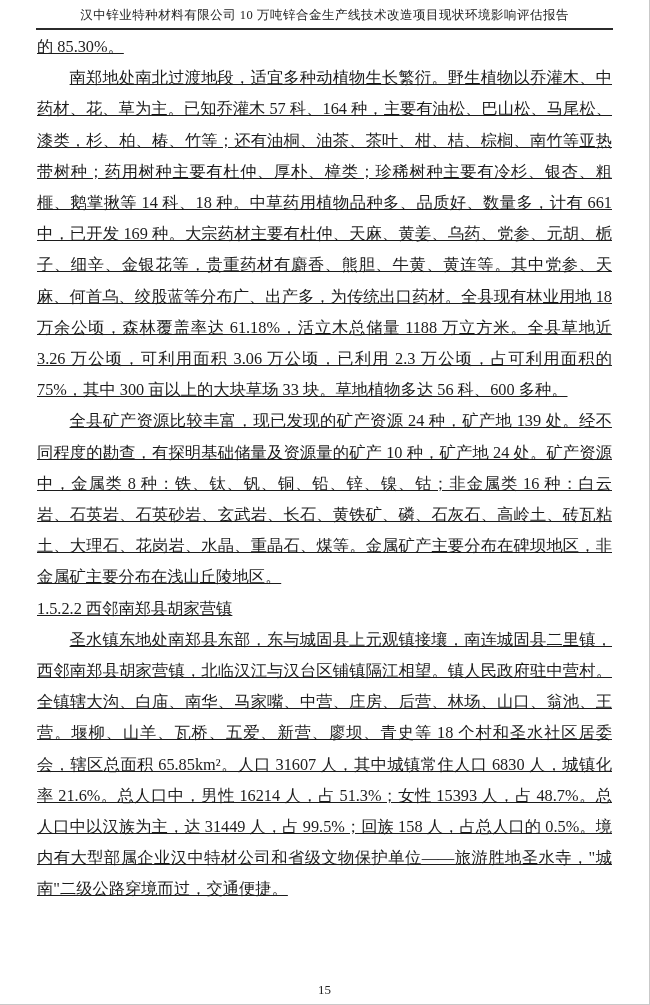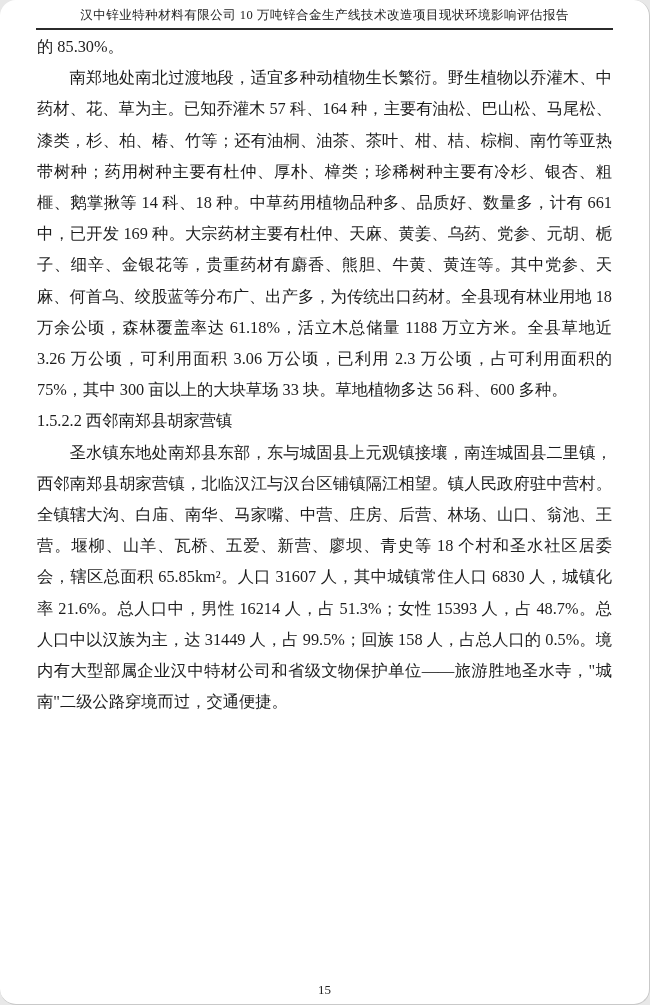--- a/index.html
+++ b/index.html
@@ -12,21 +12,20 @@
     width: 650px;
     height: 1005px;
     margin: 0;
     background: #ffffff;
     font-family: "Liberation Serif", "DejaVu Serif", serif;
     color: #1c1c1c;
     overflow: hidden;
     box-sizing: border-box;
     border-right: 1px solid #c9c9c9;
     border-bottom: 1px solid #c9c9c9;
-    border-radius: 16px;
   }
   .page-header {
     margin: 7px 36px 0 36px;
     text-align: center;
     font-size: 12.5px;
     line-height: 16px;
     letter-spacing: 0.5px;
     padding-bottom: 5px;
     border-bottom: 2px solid #2b2b2b;
     white-space: nowrap;
@@ -34,20 +33,21 @@
   .doc-body {
     margin: 1px 37px 0 37px;
     font-size: 16.3px;
     line-height: 31.2px;
     text-align: justify;
     text-justify: inter-ideograph;
   }
   .doc-body p {
     margin: 0;
     padding: 0;
+    text-decoration: underline;
   }
   .doc-body p.indent {
     text-indent: 2em;
   }
   .doc-body p.section-heading {
     text-indent: 0;
   }
   .page-footer {
     position: absolute;
     left: 0;
@@ -61,19 +61,20 @@
 </head>
 <body>
 
 <div class="page">
 
   <div class="page-header">汉中锌业特种材料有限公司 10 万吨锌合金生产线技术改造项目现状环境影响评估报告</div>
 
   <div class="doc-body">
     <p>的 85.30%。</p>
     <p class="indent">南郑地处南北过渡地段，适宜多种动植物生长繁衍。野生植物以乔灌木、中药材、花、草为主。已知乔灌木 57 科、164 种，主要有油松、巴山松、马尾松、漆类，杉、柏、椿、竹等；还有油桐、油茶、茶叶、柑、桔、棕榈、南竹等亚热带树种；药用树种主要有杜仲、厚朴、樟类；珍稀树种主要有冷杉、银杏、粗榧、鹅掌揪等 14 科、18 种。中草药用植物品种多、品质好、数量多，计有 661 中，已开发 169 种。大宗药材主要有杜仲、天麻、黄姜、乌药、党参、元胡、栀子、细辛、金银花等，贵重药材有麝香、熊胆、牛黄、黄连等。其中党参、天麻、何首乌、绞股蓝等分布广、出产多，为传统出口药材。全县现有林业用地 18 万余公顷，森林覆盖率达 61.18%，活立木总储量 1188 万立方米。全县草地近 3.26 万公顷，可利用面积 3.06 万公顷，已利用 2.3 万公顷，占可利用面积的 75%，其中 300 亩以上的大块草场 33 块。草地植物多达 56 科、600 多种。</p>
+    <p class="indent">全县矿产资源比较丰富，现已发现的矿产资源 24 种，矿产地 139 处。经不同程度的勘查，有探明基础储量及资源量的矿产 10 种，矿产地 24 处。矿产资源中，金属类 8 种：铁、钛、钒、铜、铅、锌、镍、钴；非金属类 16 种：白云岩、石英岩、石英砂岩、玄武岩、长石、黄铁矿、磷、石灰石、高岭土、砖瓦粘土、大理石、花岗岩、水晶、重晶石、煤等。金属矿产主要分布在碑坝地区，非金属矿主要分布在浅山丘陵地区。</p>
     <p class="section-heading">1.5.2.2 西邻南郑县胡家营镇</p>
     <p class="indent">圣水镇东地处南郑县东部，东与城固县上元观镇接壤，南连城固县二里镇，西邻南郑县胡家营镇，北临汉江与汉台区铺镇隔江相望。镇人民政府驻中营村。全镇辖大沟、白庙、南华、马家嘴、中营、庄房、后营、林场、山口、翁池、王营。堰柳、山羊、瓦桥、五爱、新营、廖坝、青史等 18 个村和圣水社区居委会，辖区总面积 65.85km²。人口 31607 人，其中城镇常住人口 6830 人，城镇化率 21.6%。总人口中，男性 16214 人，占 51.3%；女性 15393 人，占 48.7%。总人口中以汉族为主，达 31449 人，占 99.5%；回族 158 人，占总人口的 0.5%。境内有大型部属企业汉中特材公司和省级文物保护单位——旅游胜地圣水寺，"城南"二级公路穿境而过，交通便捷。</p>
   </div>
 
   <div class="page-footer">15</div>
 
 </div>
 
 </body></html>

